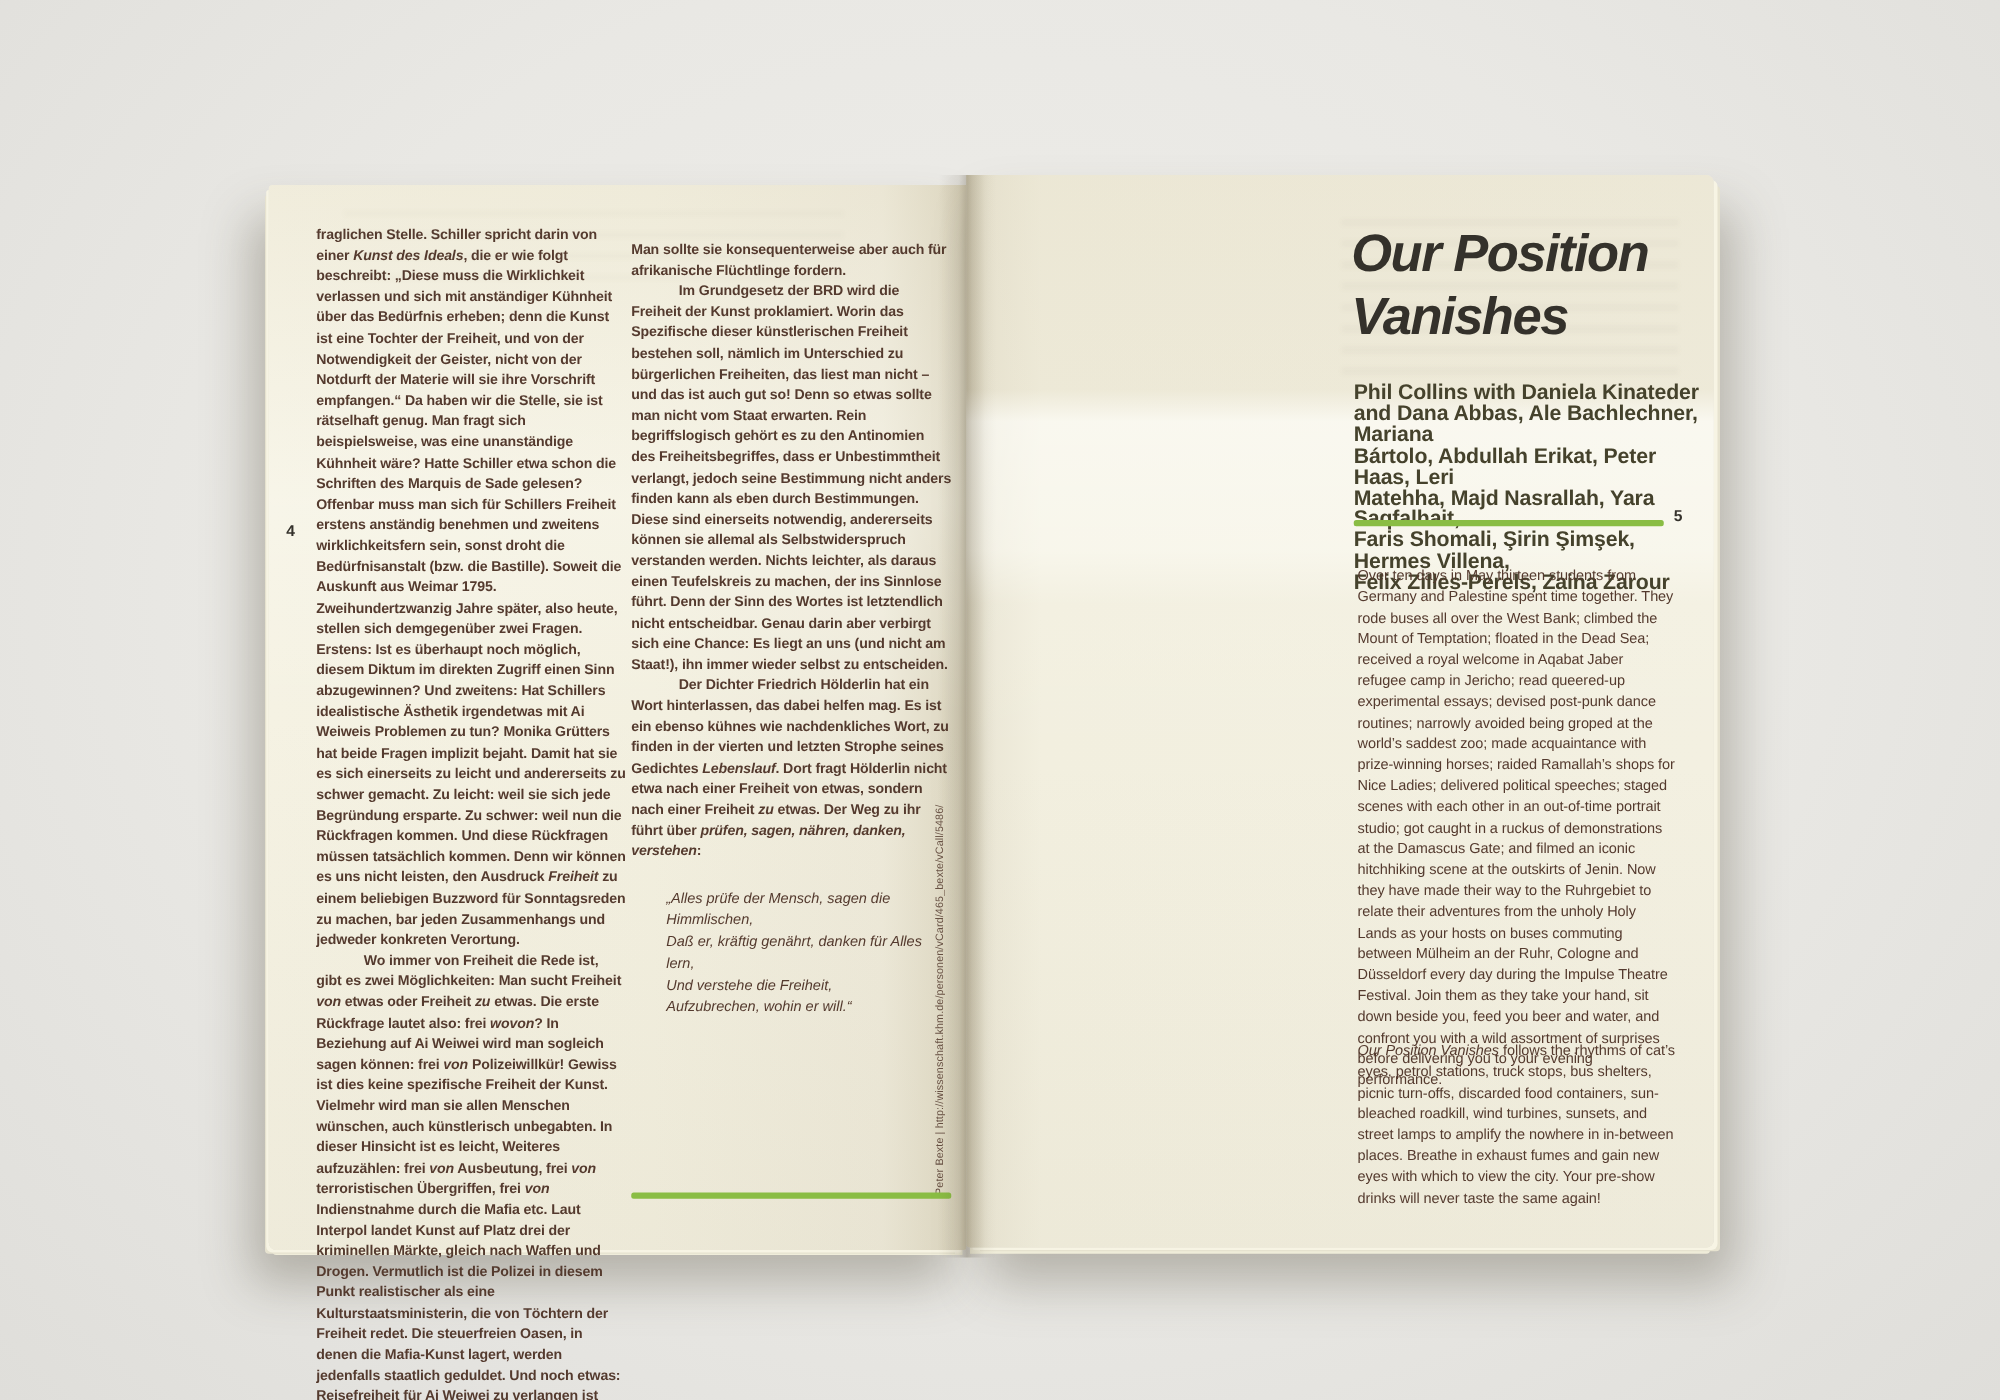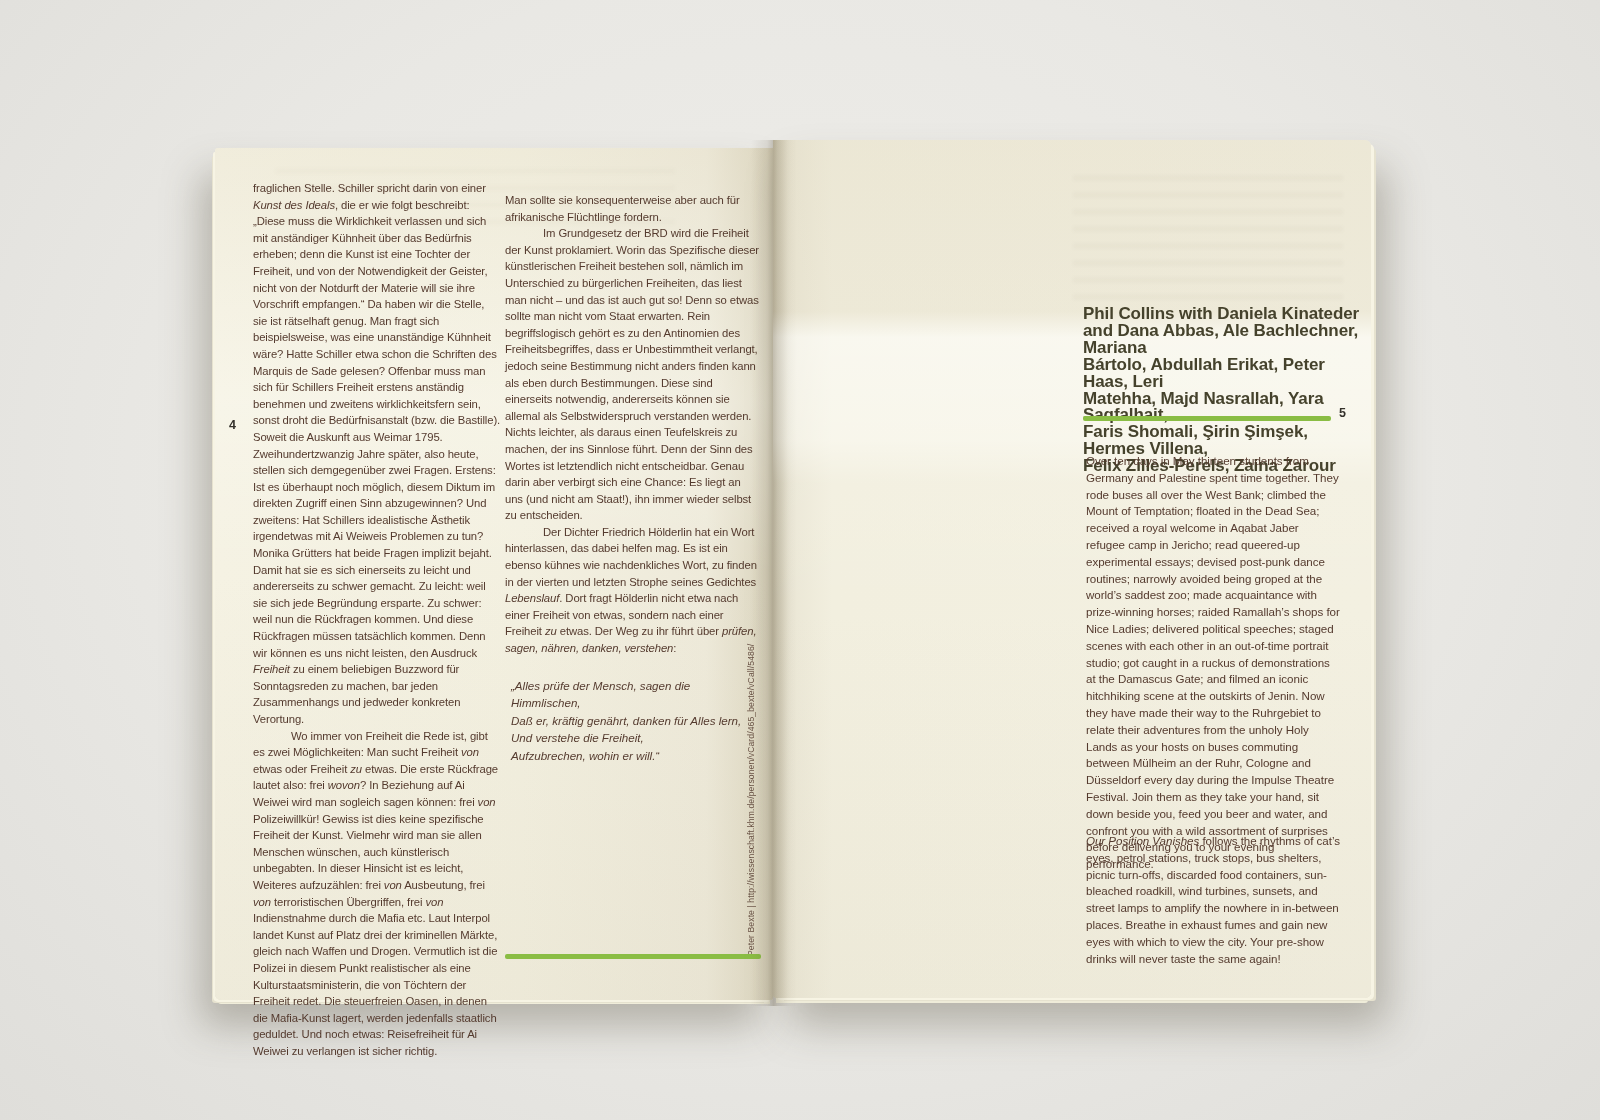--- a/index.html
+++ b/index.html
@@ -47,25 +47,25 @@
     background:repeating-linear-gradient(180deg, rgba(120,108,86,.07) 0 6px, rgba(0,0,0,0) 6px 17px);
   }
   .spine{
     position:absolute;left:536px;top:0;width:46px;height:866px;pointer-events:none;z-index:5;
     background:linear-gradient(to right, rgba(70,58,34,0) 0%, rgba(70,58,34,.10) 35%,
       rgba(70,58,34,.25) 49%, rgba(70,58,34,.16) 58%, rgba(70,58,34,.04) 80%, rgba(70,58,34,0) 100%);
   }
   .col{position:absolute;}
   .de{
     margin:0;color:var(--ink,#543a2e);
-    font-size:11.3px;line-height:16.6px;letter-spacing:-.1px;text-align:left;
+    font-size:11.3px;line-height:16.6px;letter-spacing:-.1px;text-align:left;font-weight:bold;
   }
   .indent{text-indent:38px;}
   .poem{
-    margin:20px 0 0 6px;color:var(--ink,#543a2e);font-style:italic;
+    margin:20px 0 0 28px;color:var(--ink,#543a2e);font-style:italic;
     font-size:11.6px;line-height:17.5px;white-space:pre-line;
   }
   .pagenum{
     position:absolute;color:var(--ink-dark,#3c3830);font-weight:bold;font-size:12.5px;
   }
   .rule{
     position:absolute;height:5px;background:var(--accent-green,#8abd44);border-radius:2px;
   }
   .credit{
     position:absolute;writing-mode:vertical-rl;transform:rotate(180deg);
@@ -115,20 +115,22 @@
 
     <div class="rule" style="left:290px;top:806px;width:256px;"></div>
   </div>
 
   <div class="spine"></div>
 
   <div class="page page-right">
     <div class="sheen"></div>
     <div class="ghost" style="left:300px;top:35px;width:270px;height:130px;"></div>
 
+    <h1 class="title" style="left:308px;top:38px;">Our Position
+Vanishes</h1>
 
     <div class="authors" style="left:310px;top:166px;width:282px;">Phil Collins with Daniela Kinateder
 and Dana Abbas, Ale Bachlechner, Mariana
 Bártolo, Abdullah Erikat, Peter Haas, Leri
 Matehha, Majd Nasrallah, Yara Saqfalhait,
 Faris Shomali, Şirin Şimşek, Hermes Villena,
 Felix Zilles-Perels, Zaina Zarour</div>
 
     <div class="rule" style="left:310px;top:276px;width:248px;"></div>
 

